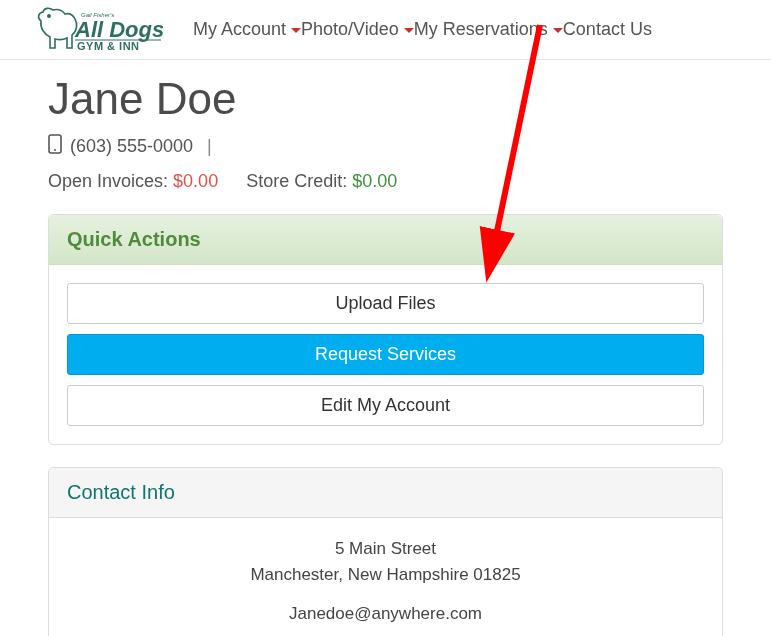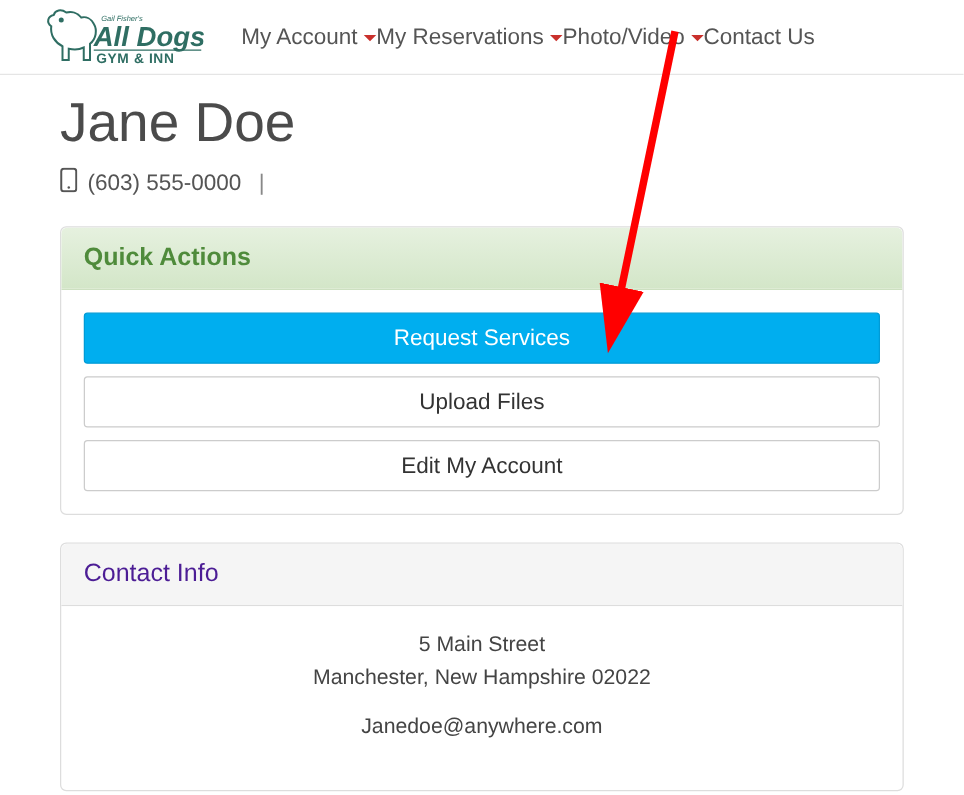--- a/index.html
+++ b/index.html
@@ -76,21 +76,21 @@
   padding: 13px 18px;
   color: #4f8b3b;
   font-size: 20px;
   font-weight: bold;
 }
 .panel-header-grey {
   background: #f5f5f5;
   border-bottom: 1px solid #ddd;
   border-radius: 5px 5px 0 0;
   padding: 13px 18px;
-  color: #4c1d95;
+  color: #0f766e;
   font-size: 20px;
 }
 .panel-body { padding: 18px; }
 .btn {
   display: block;
   width: 100%;
   text-align: center;
   font-size: 18px;
   padding: 9px 0;
   border-radius: 3px;
@@ -131,25 +131,25 @@
       <text x="42" y="46" font-size="11" font-weight="600" fill="#2f6e63" letter-spacing="0.5">GYM &amp; INN</text>
       <line x1="40" y1="36" x2="126" y2="36" stroke="#2f6e63" stroke-width="1"></line>
     </svg>
   </div>
   <div class="nav-links">
     <div class="nav-link">
       <span>My Account</span>
       <span class="caret-down"></span>
     </div>
     <div class="nav-link">
+      <span>Photo/Video</span>
+      <span class="caret-down"></span>
+    </div>
+    <div class="nav-link">
       <span>My Reservations</span>
-      <span class="caret-down"></span>
-    </div>
-    <div class="nav-link">
-      <span>Photo/Video</span>
       <span class="caret-down"></span>
     </div>
     <div class="nav-link">
       <span>Contact Us</span>
     </div>
   </div>
 </div>
 
 <div class="container">
   <h1 class="page-title">Jane Doe</h1>
@@ -158,36 +158,43 @@
     <span class="phone-icon">
       <svg width="14" height="20" viewBox="0 0 14 20">
           <rect x="1" y="1" width="12" height="18" rx="2" fill="none" stroke="#555" stroke-width="1.6"></rect>
           <circle cx="7" cy="16" r="1" fill="#555"></circle>
         </svg>
     </span>
     <span>(603) 555-0000</span>
     <span class="divider-pipe">|</span>
   </div>
 
+  <div class="balance-row">
+    <span>Open Invoices:</span>
+    <span class="amt-red">$0.00</span>
+    <span class="balance-gap"></span>
+    <span>Store Credit:</span>
+    <span class="amt-green">$0.00</span>
+  </div>
 
   <div class="panel">
     <div class="panel-header-green">Quick Actions</div>
     <div class="panel-body">
+      <button class="btn">Upload Files</button>
       <button class="btn btn-primary">Request Services</button>
-      <button class="btn">Upload Files</button>
       <button class="btn">Edit My Account</button>
     </div>
   </div>
 
   <div class="panel">
     <div class="panel-header-grey">Contact Info</div>
     <div class="contact-body">
       <p>
         <span>5 Main Street</span><br>
-        <span>Manchester, New Hampshire 02022</span>
+        <span>Manchester, New Hampshire 01825</span>
       </p>
       <p>Janedoe@anywhere.com</p>
     </div>
   </div>
 </div>
 
 <svg class="arrow-svg" width="220" height="280">
   <defs>
     <marker id="ah" markerWidth="10" markerHeight="10" refX="6" refY="3" orient="auto">
       <path d="M0,0 L0,6 L9,3 z" fill="red"></path>

